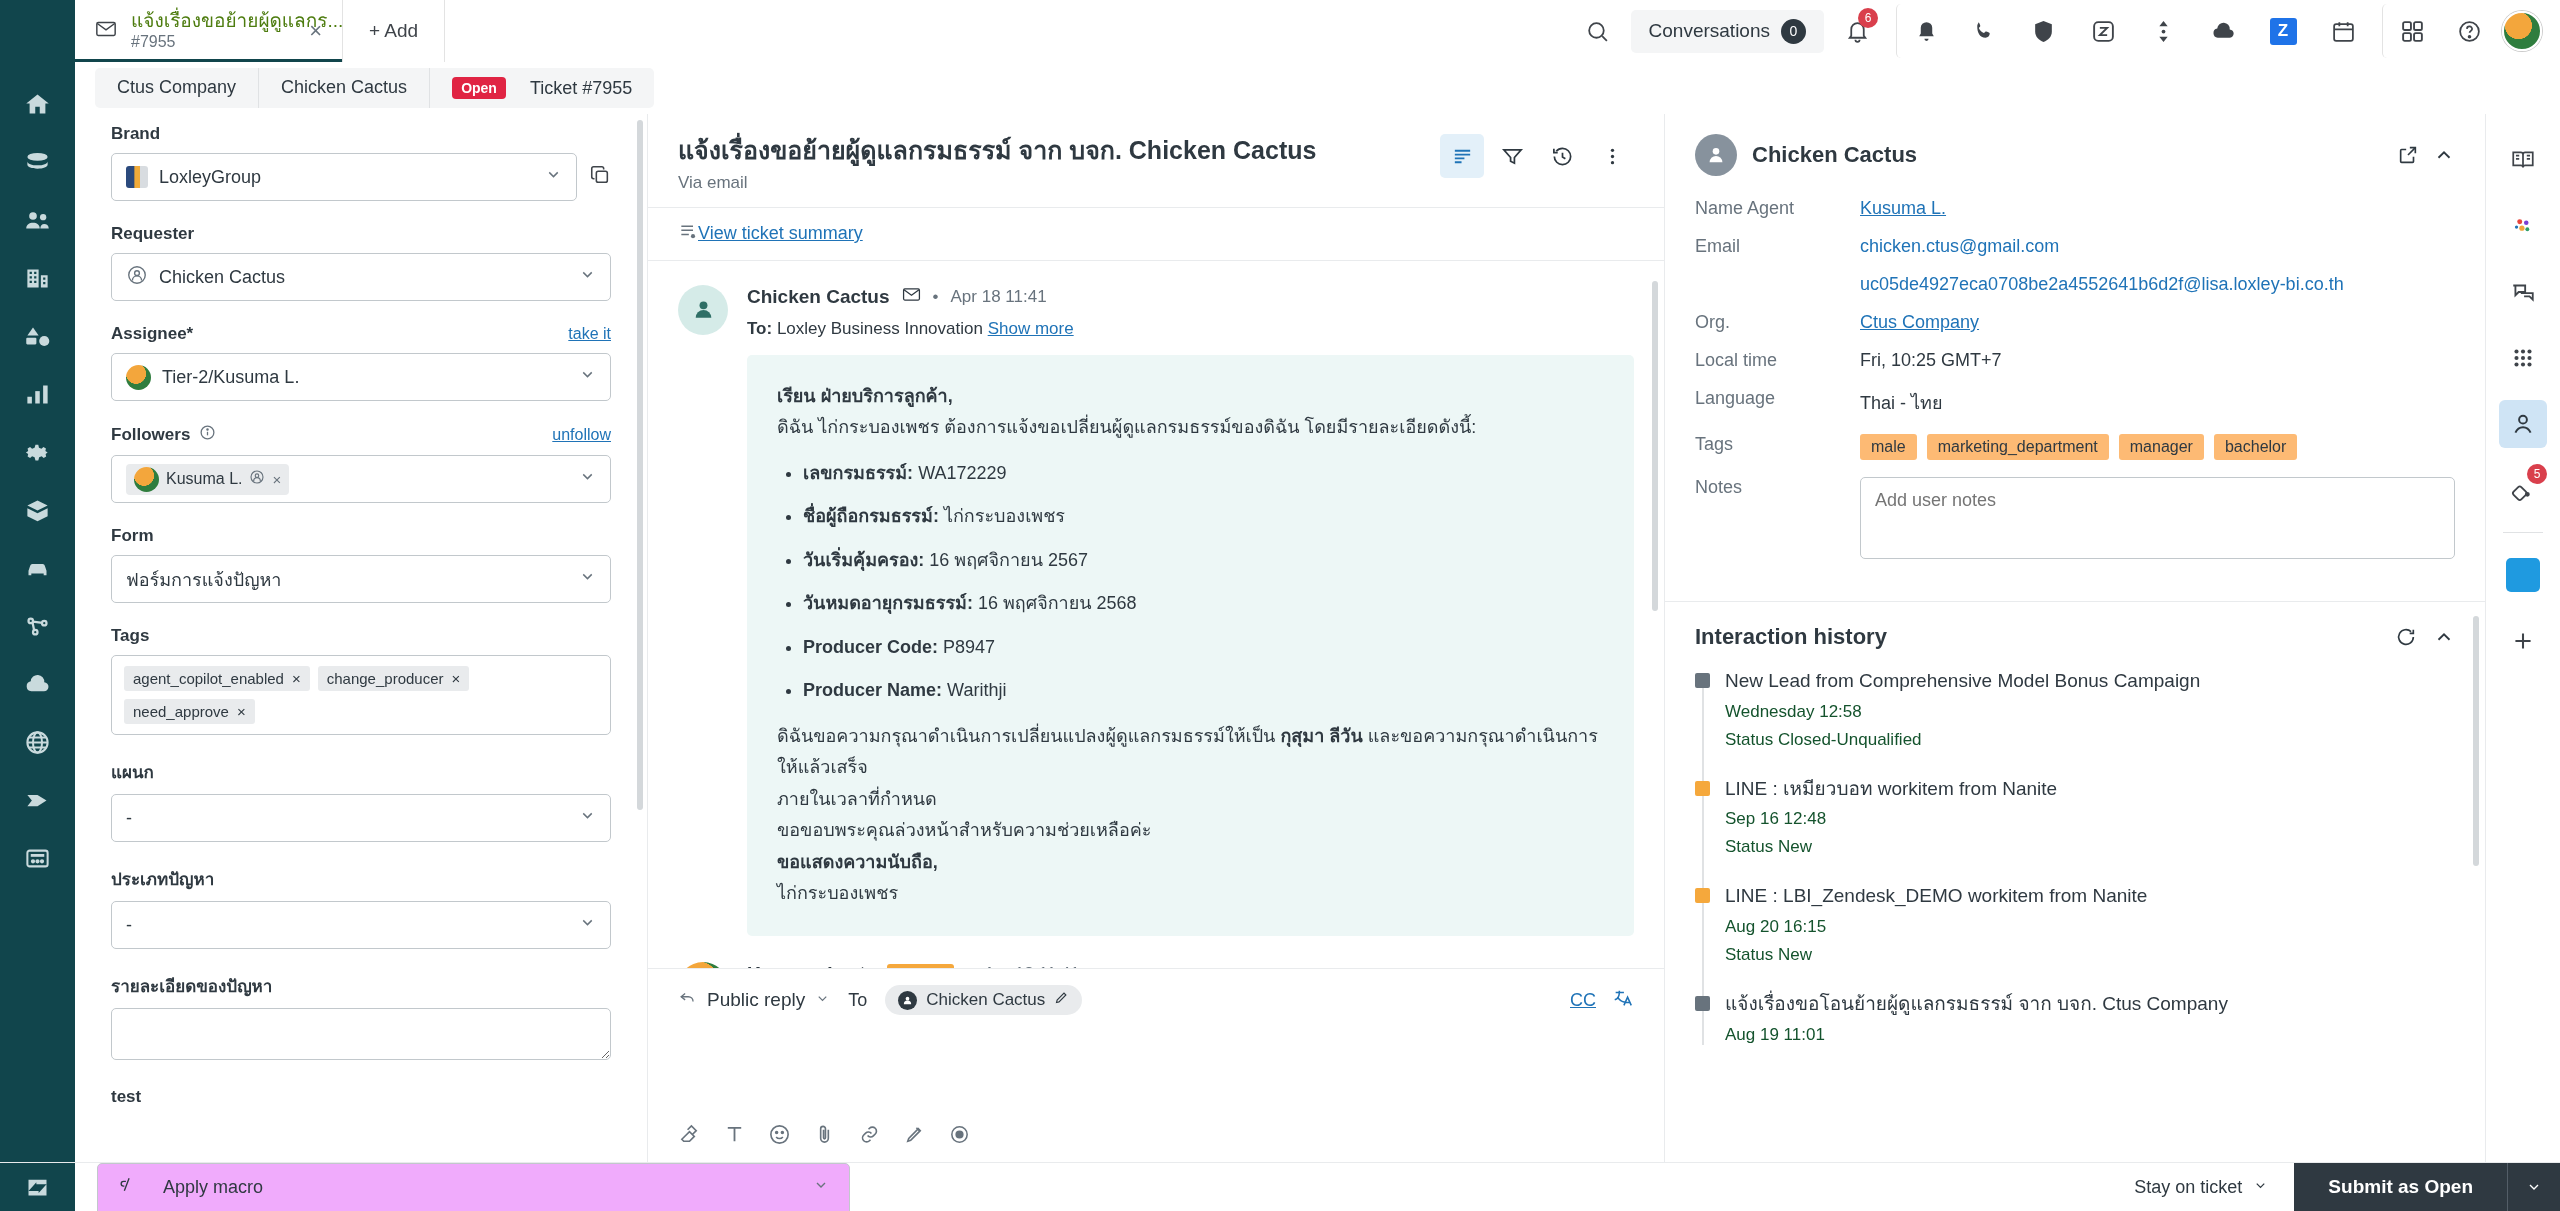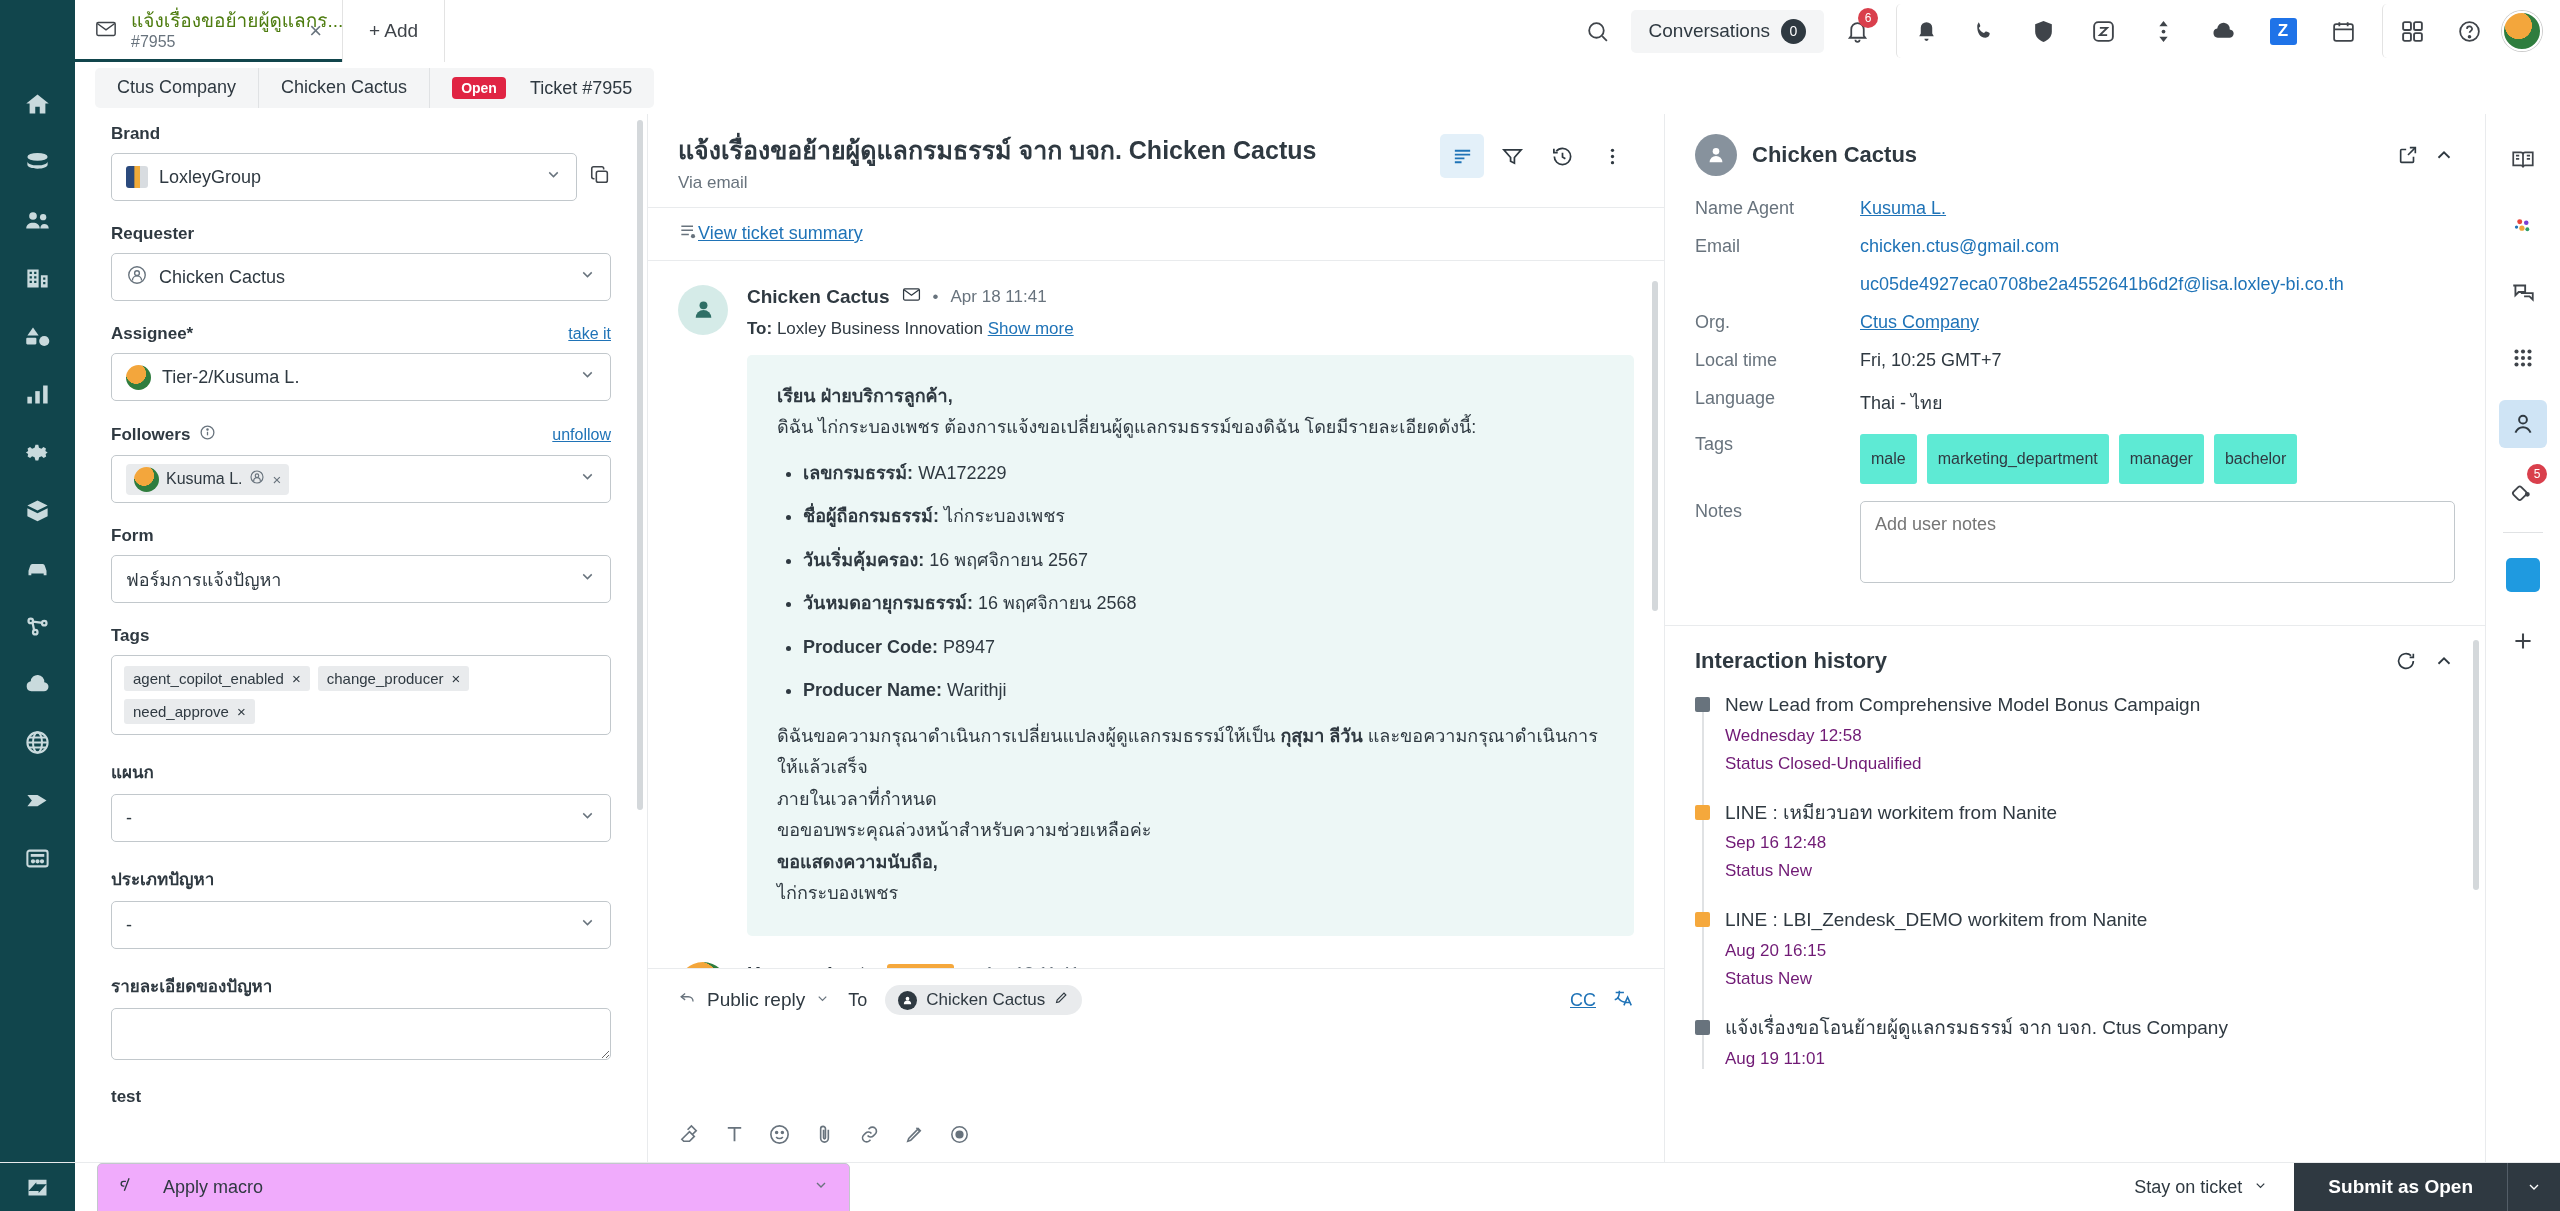--- a/index.html
+++ b/index.html
@@ -155,37 +155,37 @@
            display:flex;align-items:center;justify-content:center;color:#fff; }
   .ch-title { font-size:22px; font-weight:bold; color:#2f3941; }
   .ch-acts { margin-left:auto; display:flex; align-items:center; gap:14px; color:#2f3941; }
   .ch-acts span { cursor:pointer; display:flex; }
   .drow { display:flex; font-size:18px; margin-bottom:17px; align-items:flex-start; }
   .dkey { width:165px; flex:none; color:#68737d; }
   .dval { flex:1; color:#2f3941; word-break:break-all; }
   .dval a { color:#1f73b7; text-decoration:underline; cursor:pointer; }
   .dval .plain { color:#1f73b7; }
   .utags { display:flex; flex-wrap:wrap; gap:10px; }
-  .utag { background:#5eead4; border-radius:3px; padding:16px 11px; font-size:16px; color:#2f3941; }
+  .utag { background:#fdba74; border-radius:3px; padding:4px 11px; font-size:16px; color:#2f3941; }
   .notes-area { width:100%; height:82px; border:1px solid #c2c8cc; border-radius:5px;
                 padding:12px 14px; font-size:18px; color:#9aa2a9; font-family:"Liberation Sans",sans-serif;
                 resize:none; background:#fff; }
 
   .hist { border-top:1px solid #e9ebed; flex:1; min-height:0; padding:22px 30px 0 30px;
           position:relative; overflow:hidden; }
   .hist-head { display:flex; align-items:center; margin-bottom:18px; }
   .hist-title { font-size:22px; font-weight:bold; color:#2f3941; }
   .hist-acts { margin-left:auto; display:flex; gap:16px; color:#2f3941; }
   .hist-acts span { cursor:pointer; display:flex; }
   .hist-list { position:relative; padding-left:30px; }
   .hist-list::before { content:''; position:absolute; left:7px; top:6px; bottom:0; width:2px; background:#e0e2e4; }
   .hitem { position:relative; margin-bottom:26px; cursor:pointer; }
   .hitem .sq { position:absolute; left:-30px; top:5px; width:15px;height:15px; border-radius:2px; }
   .hitem .ht { font-size:19px; color:#2f3941; line-height:1.35; }
-  .hitem .hm { font-size:17px; color:#701a75; margin-top:8px; }
+  .hitem .hm { font-size:17px; color:#14532d; margin-top:8px; }
   .hist-scroll { position:absolute; right:6px; top:14px; width:6px; height:250px;
                  background:#d4d8db; border-radius:3px; }
 
   
   .iconrail { width:75px; flex:none; background:#fff; border-left:1px solid #e9ebed;
               display:flex; flex-direction:column; align-items:center; padding-top:22px; gap:18px; }
   .ir { width:48px;height:48px;display:flex;align-items:center;justify-content:center;
         border-radius:6px; color:#3f444a; cursor:pointer; position:relative; }
   .ir.sel { background:#cfe4f5; }
   .ir .badge { position:absolute; top:-2px; right:0; background:#d93f4c; color:#fff; font-size:12px;

